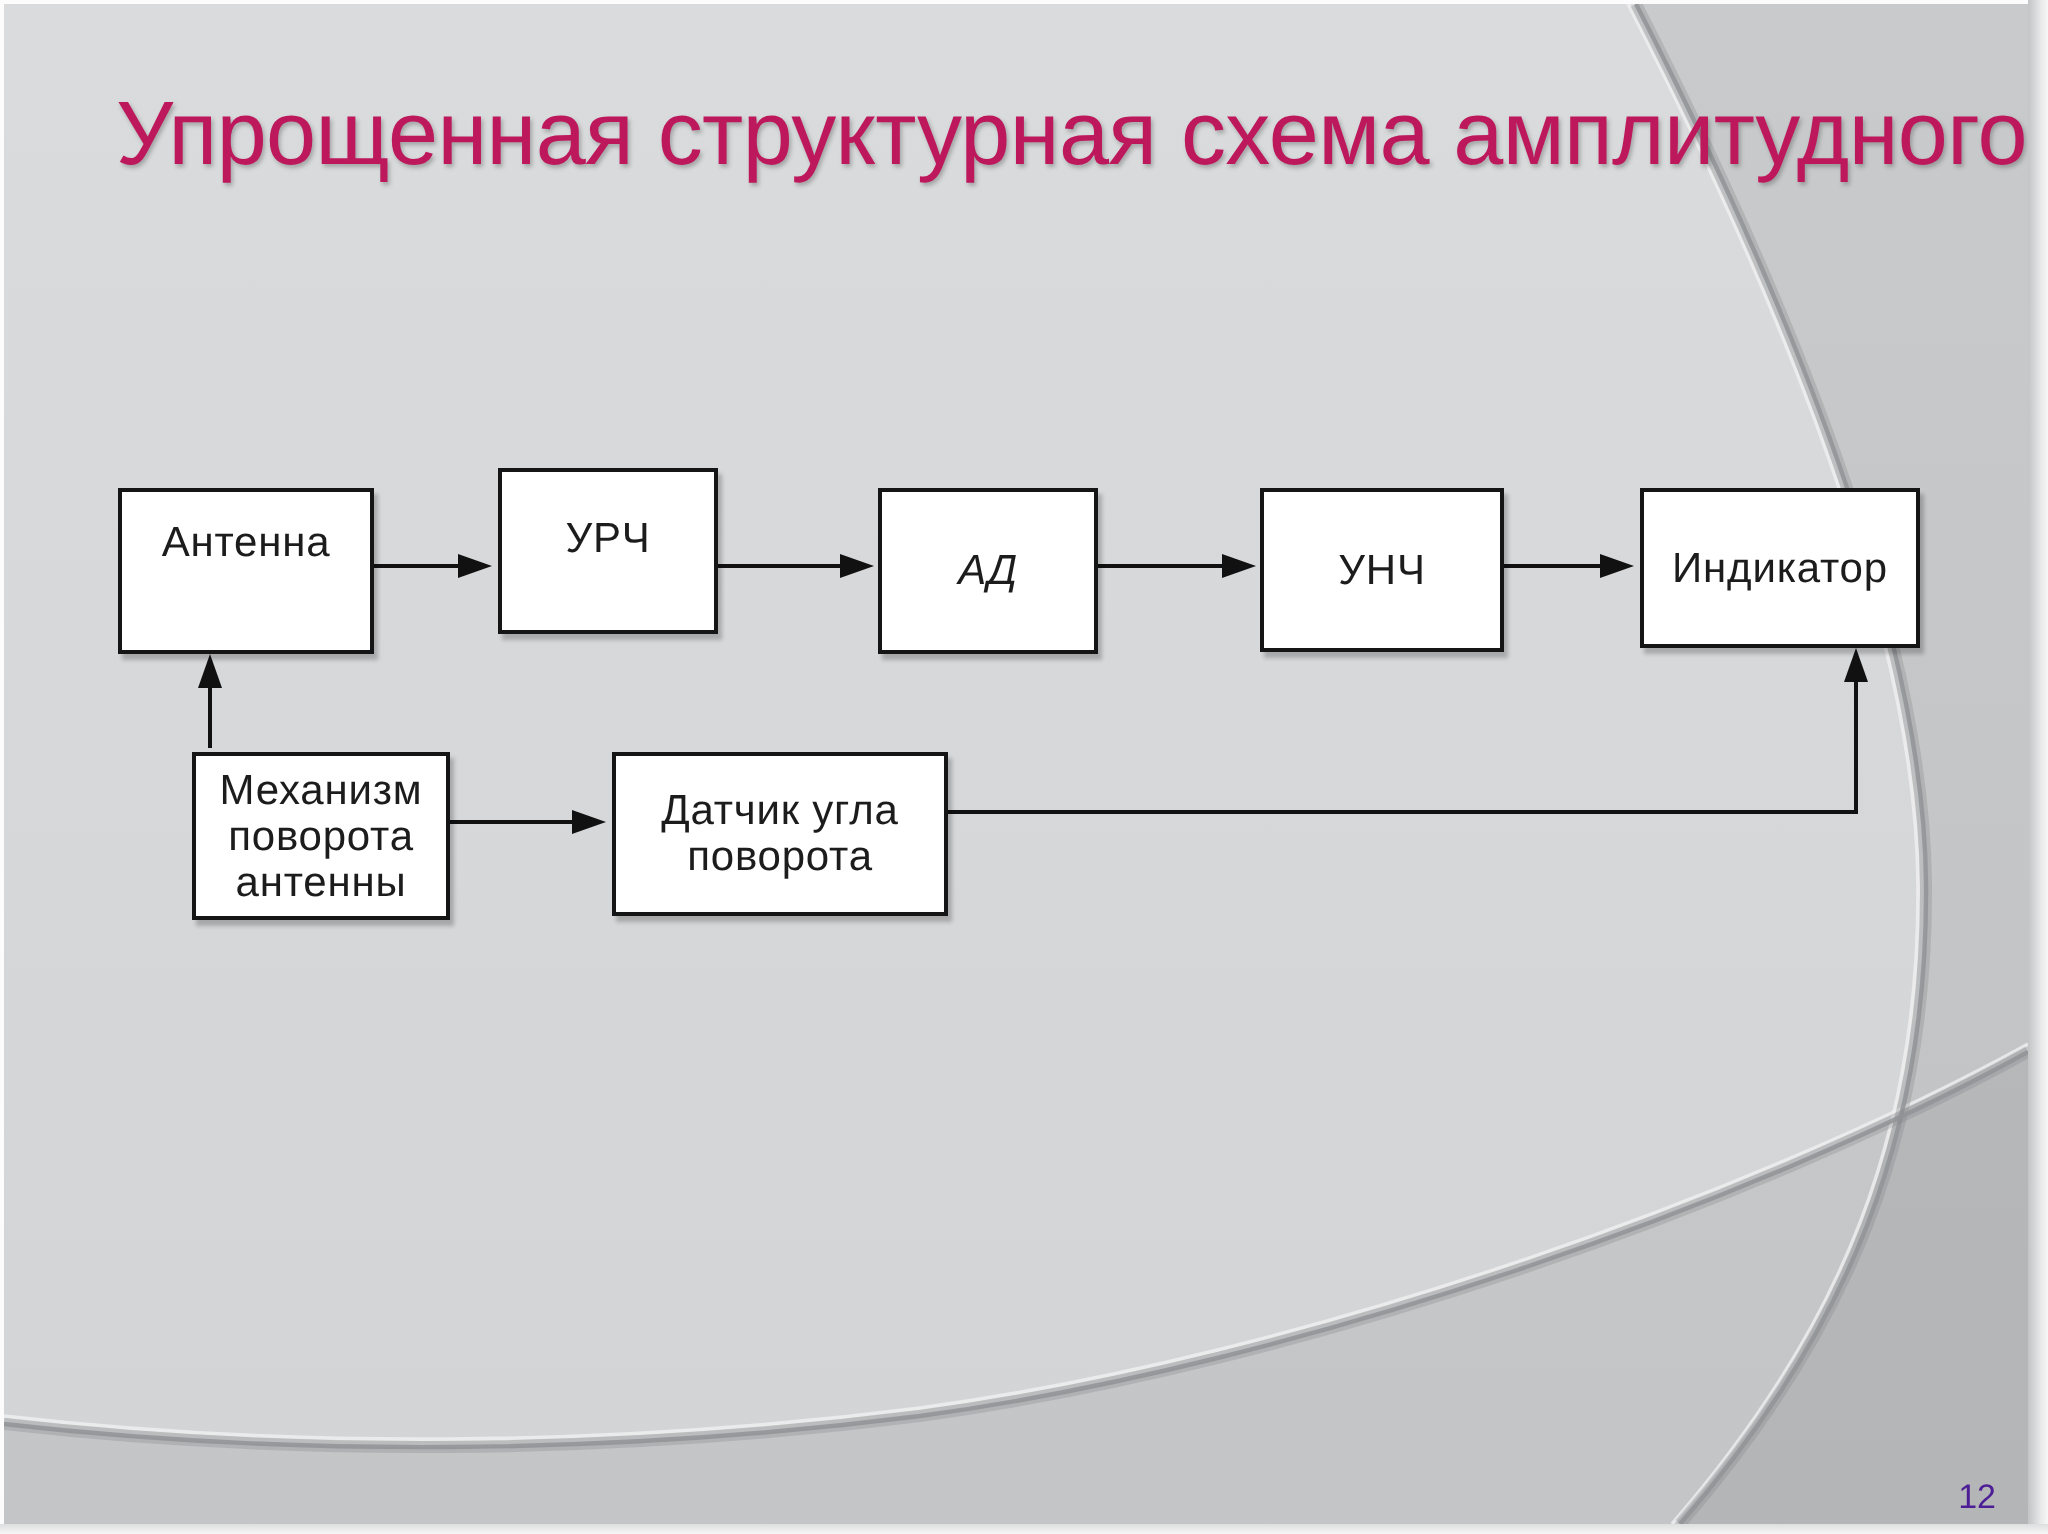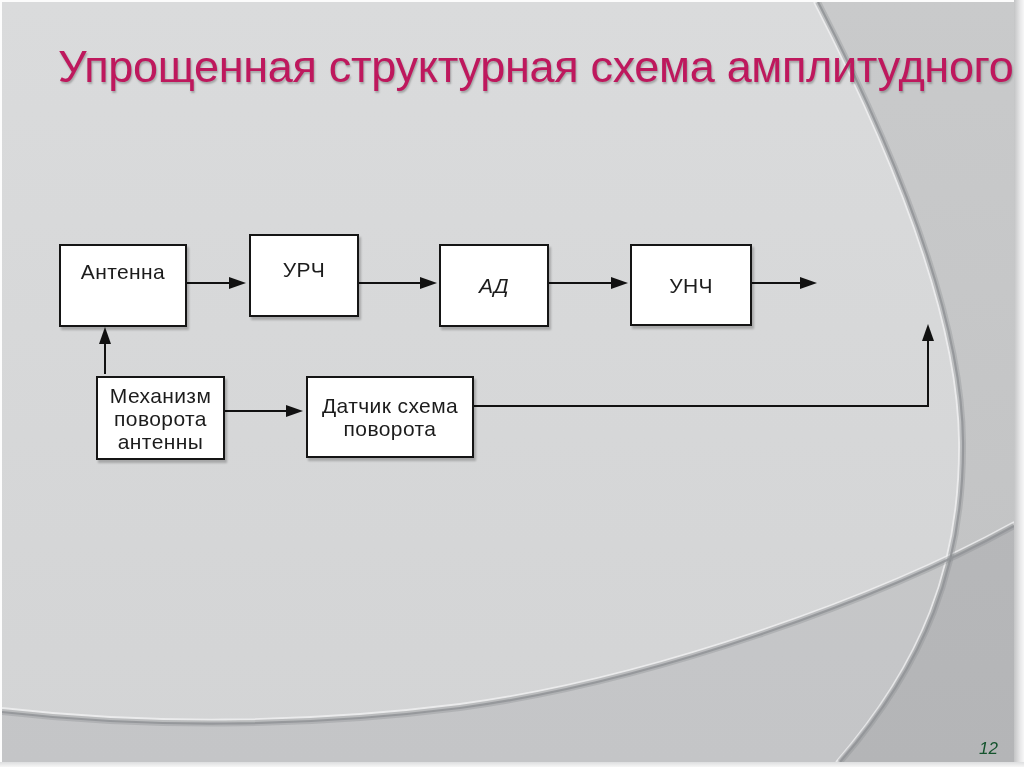--- a/index.html
+++ b/index.html
@@ -46,21 +46,21 @@
   #blk-urch     {left:247px;top:232px;width:110px;height:83px;padding-bottom:12px;}
   #blk-ad       {left:437px;top:242px;width:110px;height:83px;font-style:italic;}
   #blk-unch     {left:628px;top:242px;width:122px;height:82px;}
   #blk-indicator{left:818px;top:242px;width:140px;height:80px;}
   #blk-mechanism{left:57px; top:374px;width:129px;height:84px;padding:2px 4px;margin-left:37px;}
   #blk-sensor   {left:304px;top:374px;width:168px;height:82px;padding:2px 6px;}
   .connectors{position:absolute;left:0;top:0;z-index:1;pointer-events:none;}
   
   .page-num{
     position:absolute;right:16px;bottom:3px;z-index:2;
-    font-size:17px;color:#14532d;font-style:italic;
+    font-size:17px;color:#4c1d95;
   }
 </style>
 </head>
 <body>
 
 <div class="slide">
 
   <svg class="bg" width="1012" height="760" viewBox="0 0 1012 760">
     <defs>
       <linearGradient id="gInner" x1="0" y1="0" x2="0" y2="1">
@@ -113,24 +113,27 @@
   </div>
   <div class="blk" id="blk-urch">
     <span>УРЧ</span>
   </div>
   <div class="blk" id="blk-ad">
     <span>АД</span>
   </div>
   <div class="blk" id="blk-unch">
     <span>УНЧ</span>
   </div>
+  <div class="blk" id="blk-indicator">
+    <span>Индикатор</span>
+  </div>
   <div class="blk" id="blk-mechanism">
     <span>Механизм поворота антенны</span>
   </div>
   <div class="blk" id="blk-sensor">
-    <span>Датчик схема поворота</span>
+    <span>Датчик угла поворота</span>
   </div>
 
   <div class="page-num">12</div>
 </div>
 
 <div class="edge-right"></div>
 <div class="edge-bottom"></div>
 
 </body></html>

